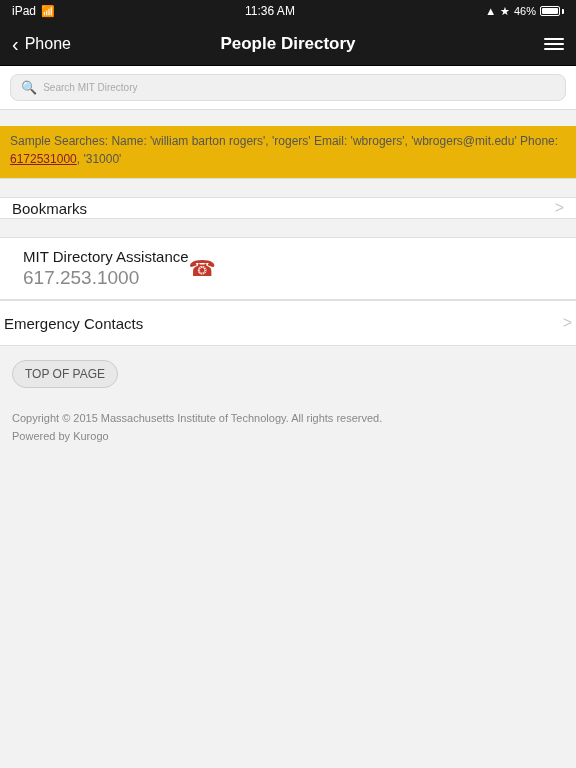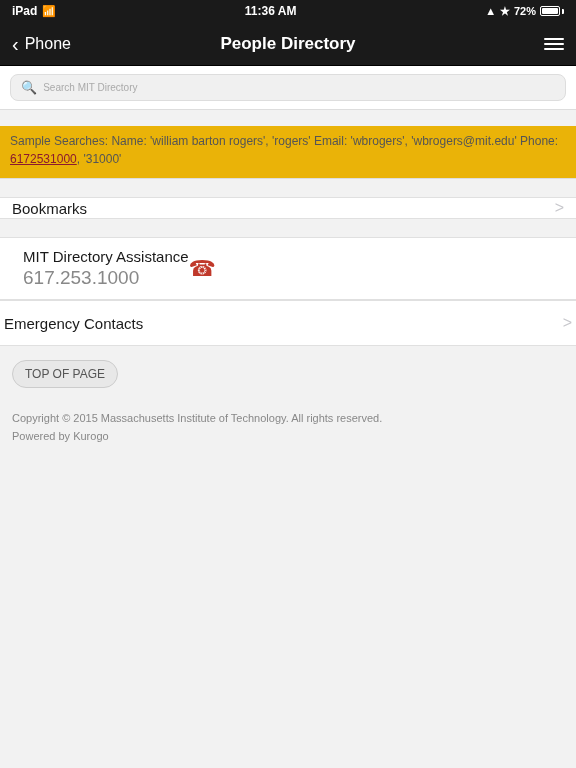--- a/index.html
+++ b/index.html
@@ -16,21 +16,21 @@
     
     .status-bar {
       background: #1a1a1a;
       color: #fff;
       display: flex;
       justify-content: space-between;
       align-items: center;
       padding: 4px 12px;
       height: 22px;
       font-size: 12px;
-      font-weight: 700;
+      font-weight: 400;
     }
     .status-left { display: flex; align-items: center; gap: 5px; }
     .status-right { display: flex; align-items: center; gap: 4px; font-size: 11px; }
     .wifi-icon, .signal-icon { font-size: 11px; }
     .battery-container {
       display: flex; align-items: center; gap: 2px;
     }
     .battery-body {
       width: 20px; height: 10px; border: 1.5px solid #fff; border-radius: 2px;
       position: relative;
@@ -189,21 +189,21 @@
 
 <div class="status-bar">
   <div class="status-left">
     <span>iPad</span>
     <span class="wifi-icon">📶</span>
   </div>
   <span>11:36 AM</span>
   <div class="status-right">
     <span>▲</span>
     <span>★</span>
-    <span>72%</span>
+    <span>46%</span>
     <div class="battery-container">
       <div class="battery-body">
         <div class="battery-fill"></div>
       </div>
       <div class="battery-tip"></div>
     </div>
   </div>
 </div>
 
 <div class="nav-bar" style="position:relative;">

